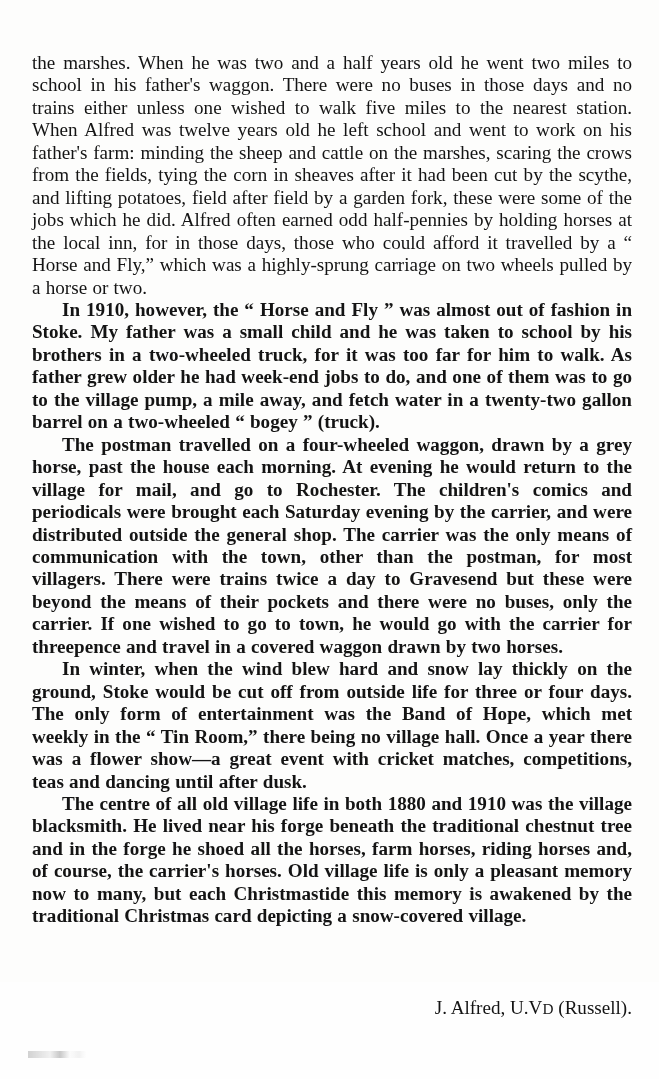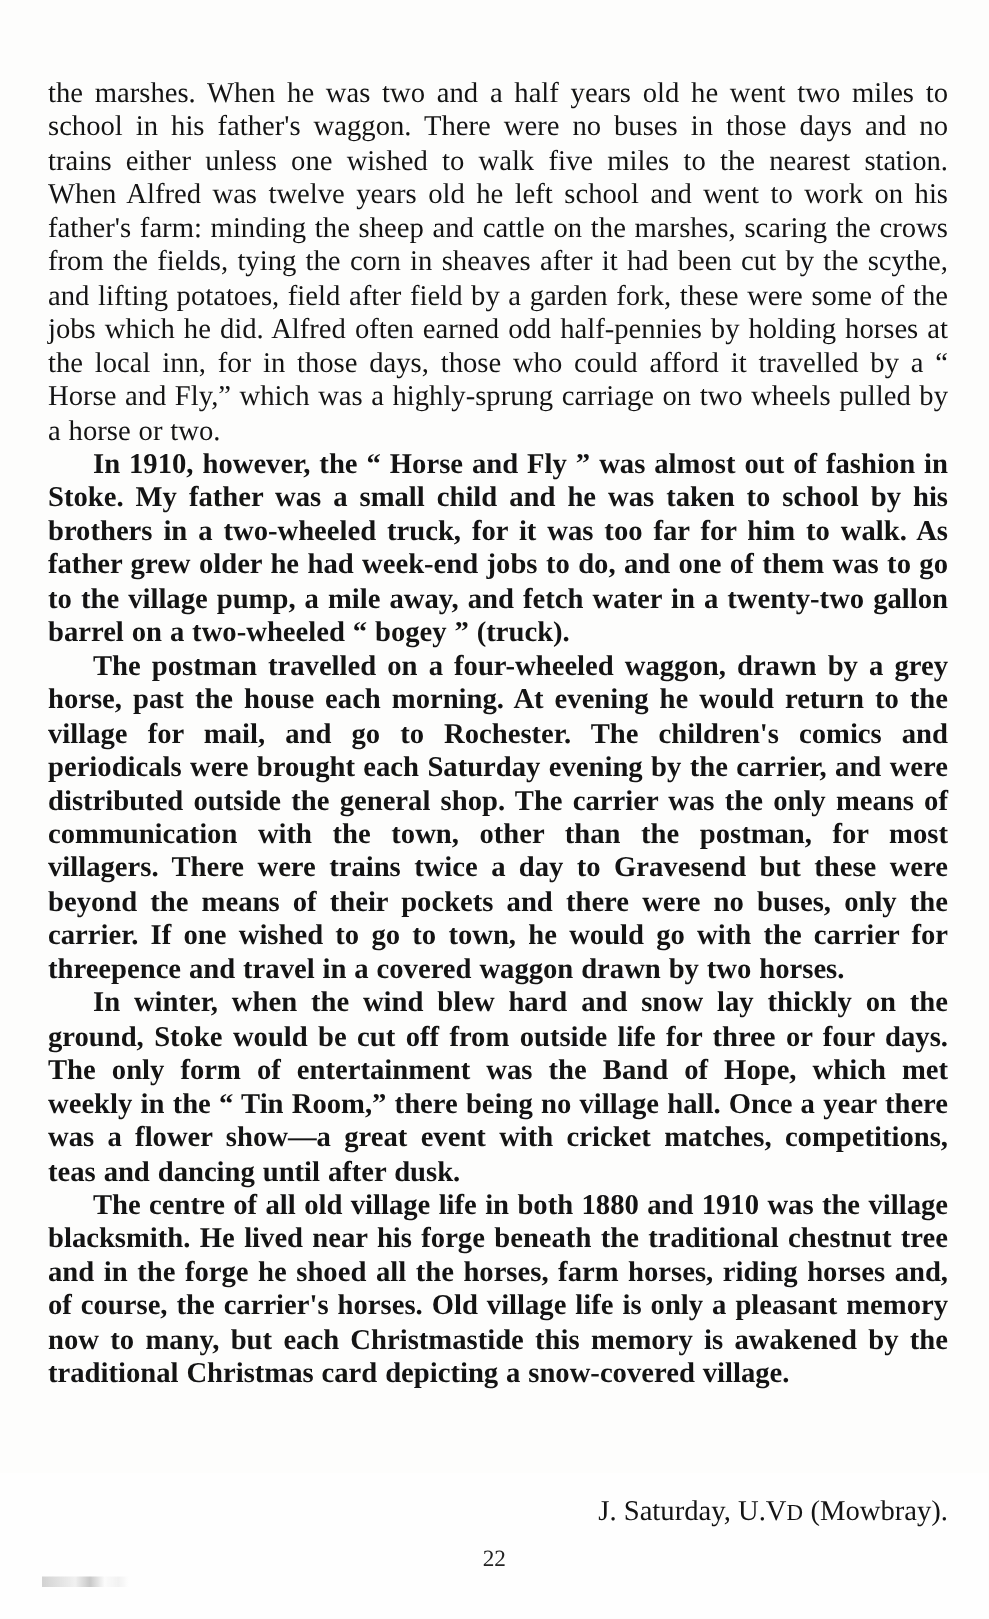--- a/index.html
+++ b/index.html
@@ -102,19 +102,18 @@
 <div id="page">
 
   <div id="text-column">
     <p class="para flush">the marshes.  When he was two and a half years old he went two miles to school in his father's waggon.  There were no buses in those days and no trains either unless one wished to walk five miles to the nearest station.  When Alfred was twelve years old he left school and went to work on his father's farm: minding the sheep and cattle on the marshes, scaring the crows from the fields, tying the corn in sheaves after it had been cut by the scythe, and lifting potatoes, field after field by a garden fork, these were some of the jobs which he did. Alfred often earned odd half-pennies by holding horses at the local inn, for in those days, those who could afford it travelled by a “ Horse and Fly,” which was a highly-sprung carriage on two wheels pulled by a horse or two.</p>
     <p class="para indent">In 1910, however, the “ Horse and Fly ” was almost out of fashion in Stoke.  My father was a small child and he was taken to school by his brothers in a two-wheeled truck, for it was too far for him to walk.  As father grew older he had week-end jobs to do, and one of them was to go to the village pump, a mile away, and fetch water in a twenty-two gallon barrel on a two-wheeled “ bogey ” (truck).</p>
     <p class="para indent">The postman travelled on a four-wheeled waggon, drawn by a grey horse, past the house each morning.  At evening he would return to the village for mail, and go to Rochester.  The children's comics and periodicals were brought each Saturday evening by the carrier, and were distributed outside the general shop.  The carrier was the only means of communication with the town, other than the postman, for most villagers.  There were trains twice a day to Gravesend but these were beyond the means of their pockets and there were no buses, only the carrier.  If one wished to go to town, he would go with the carrier for threepence and travel in a covered waggon drawn by two horses.</p>
     <p class="para indent">In winter, when the wind blew hard and snow lay thickly on the ground, Stoke would be cut off from outside life for three or four days.  The only form of entertainment was the Band of Hope, which met weekly in the “ Tin Room,” there being no village hall.  Once a year there was a flower show—a great event with cricket matches, competitions, teas and dancing until after dusk.</p>
     <p class="para indent">The centre of all old village life in both 1880 and 1910 was the village blacksmith.  He lived near his forge beneath the traditional chestnut tree and in the forge he shoed all the horses, farm horses, riding horses and, of course, the carrier's horses.  Old village life is only a pleasant memory now to many, but each Christmastide this memory is awakened by the traditional Christmas card depicting a snow-covered village.</p>
   </div>
 
-  <div id="signature"><span>J. Saturday, U.V</span><span class="smallcaps">D</span><span> (Mowbray).</span></div>
+  <div id="signature"><span>J. Alfred, U.V</span><span class="smallcaps">D</span><span> (Russell).</span></div>
 
-  <div id="page-number">22</div>
 
   <div id="scan-artifact"></div>
 
 </div>
 
 </body></html>

